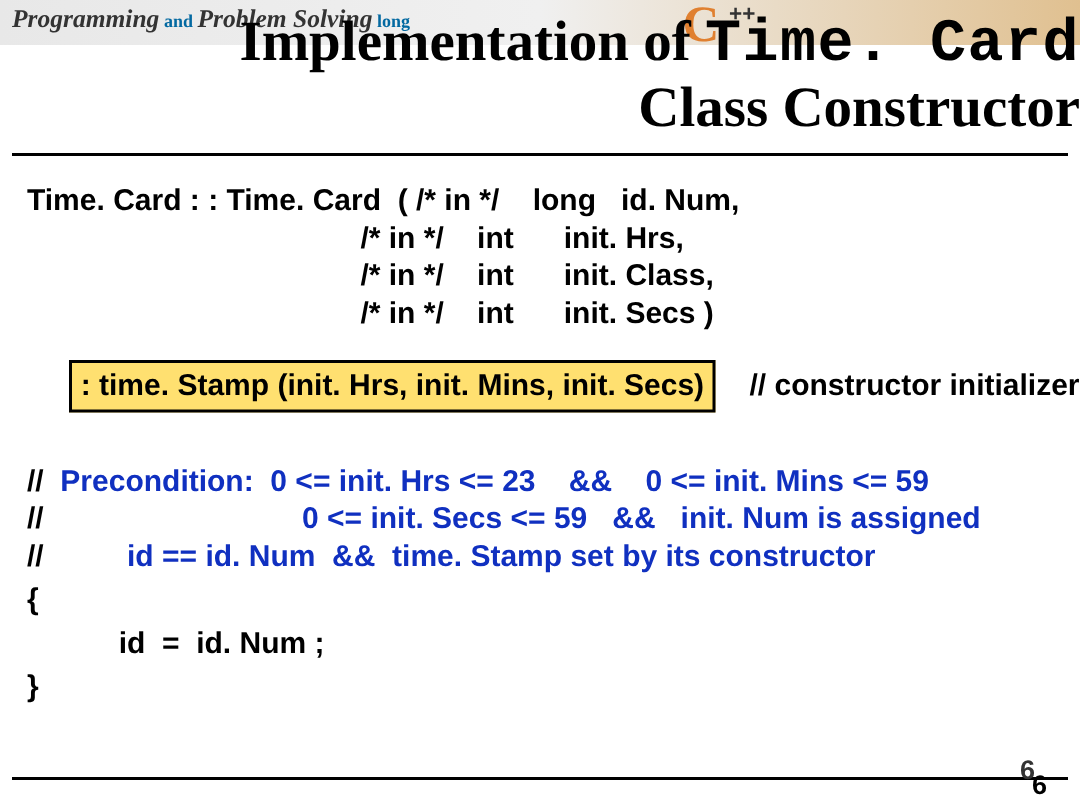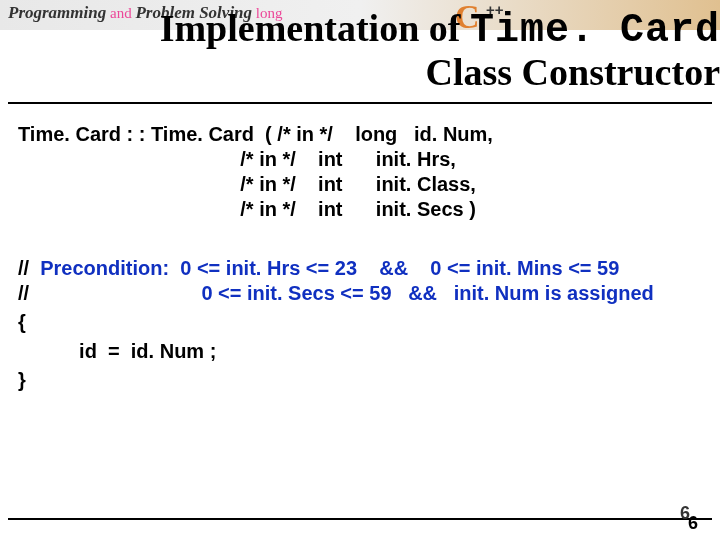--- a/index.html
+++ b/index.html
@@ -20,21 +20,21 @@
   .header-text {
     position: absolute;
     top: 3px;
     left: 8px;
     font-family: "Times New Roman", serif;
     font-style: italic;
     font-weight: bold;
     font-size: 17px;
     color: #333;
   }
-  .header-text .small { font-size: 15px; font-style: normal; font-weight: normal; color: #ec4899; }
+  .header-text .small { font-size: 12px; font-style: normal; font-weight: bold; color: #0369a1; }
   .c-logo {
     position: absolute;
     top: -2px;
     left: 455px;
     font-family: "Times New Roman", serif;
     font-weight: bold;
     font-size: 34px;
     color: #e08030;
   }
   .plusplus {
@@ -121,24 +121,26 @@
   <span>Class Constructor</span>
 </div>
 
 <div class="code-box">
 
   <div class="sig-row"><span>Time. Card : : Time. Card  ( </span><span class="cmt">/* in */</span><span>    long   id. Num,</span></div>
   <div class="sig-row"><span>                                        </span><span class="cmt">/* in */</span><span>    int      init. Hrs,</span></div>
   <div class="sig-row"><span>                                        </span><span class="cmt">/* in */</span><span>    int      init. Class,</span></div>
   <div class="sig-row"><span>                                        </span><span class="cmt">/* in */</span><span>    int      init. Secs )</span></div>
 
+  <div class="init-line"><span>     </span><span class="init-box">: time. Stamp (init. Hrs, init. Mins, init. Secs)</span><span>    </span><span class="cmt">// constructor initializer</span></div>
 
   <div class="preconds blue">
     <div><span class="cmt">//  </span><span>Precondition:  0 &lt;= init. Hrs &lt;= 23    &amp;&amp;    0 &lt;= init. Mins &lt;= 59</span></div>
     <div><span class="cmt">//  </span><span>                             0 &lt;= init. Secs &lt;= 59   &amp;&amp;   init. Num is assigned</span></div>
+    <div><span class="cmt">//  </span><span>        id == id. Num  &amp;&amp;  time. Stamp set by its constructor</span></div>
   </div>
 
   <div class="body-code">{</div>
   <div class="body-code">           id  =  id. Num ;</div>
   <div class="body-code">}</div>
 
 </div>
 
 <div class="pn-outer">6</div>
 <div class="pn-inner">6</div>

